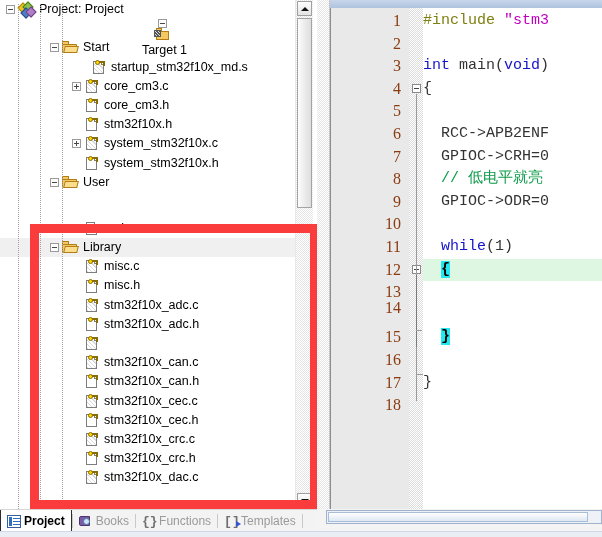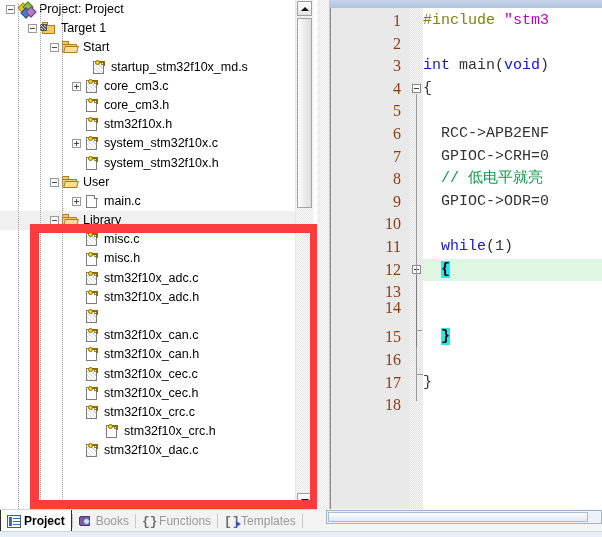--- a/index.html
+++ b/index.html
@@ -240,21 +240,21 @@
         <div class="tree-row" style="padding-left: 6px;">
           <span class="twisty"></span>
           <span class="ico ico-project">
             <i class="d1"></i>
             <i class="d2"></i>
             <i class="d3"></i>
             <i class="d4"></i>
           </span>
           <span class="tlabel">Project: Project</span>
         </div>
-        <div class="tree-row" style="padding-left: 28px;">
+        <div class="tree-row" style="padding-left: 28px; flex-direction: column;">
           <span class="twisty"></span>
           <span class="ico ico-target">
             <span class="tb"></span>
             <span class="tt"></span>
             <span class="tg"></span>
           </span>
           <span class="tlabel">Target 1</span>
         </div>
         <div class="tree-row" style="padding-left: 50px;">
           <span class="twisty"></span>
@@ -345,21 +345,21 @@
         </div>
         <div class="tree-row" style="padding-left: 50px;">
           <span class="twisty"></span>
           <span class="ico ico-folder">
             <span class="ft"></span>
             <span class="fb"></span>
             <span class="fo"></span>
           </span>
           <span class="tlabel">User</span>
         </div>
-        <div class="tree-row" style="padding-left: 72px;">
+        <div class="tree-row" style="padding-left: 72px; margin-top: 27px;">
           <span class="twisty plus"></span>
           <span class="ico ico-file plain">
             <span class="pg"></span>
             <span class="corner"></span>
           </span>
           <span class="tlabel">main.c</span>
         </div>
         <div class="tree-row sel" style="padding-left: 50px;">
           <span class="twisty"></span>
           <span class="ico ico-folder">
@@ -491,21 +491,21 @@
             <span class="pg"></span>
             <span class="corner"></span>
             <span class="key">
               <b></b>
               <s></s>
               <u></u>
             </span>
           </span>
           <span class="tlabel">stm32f10x_crc.c</span>
         </div>
-        <div class="tree-row" style="padding-left: 92px;">
+        <div class="tree-row" style="padding-left: 72px;">
           <span class="twisty-spacer"></span>
           <span class="ico ico-file">
             <span class="pg"></span>
             <span class="corner"></span>
             <span class="key">
               <b></b>
               <s></s>
               <u></u>
             </span>
           </span>

